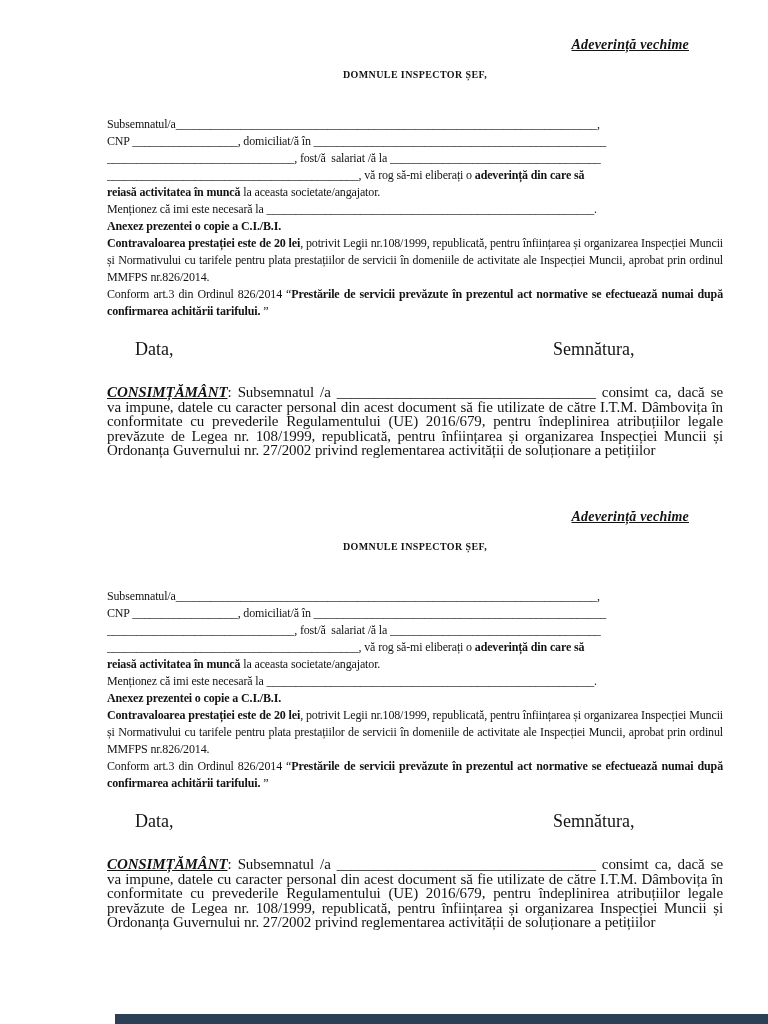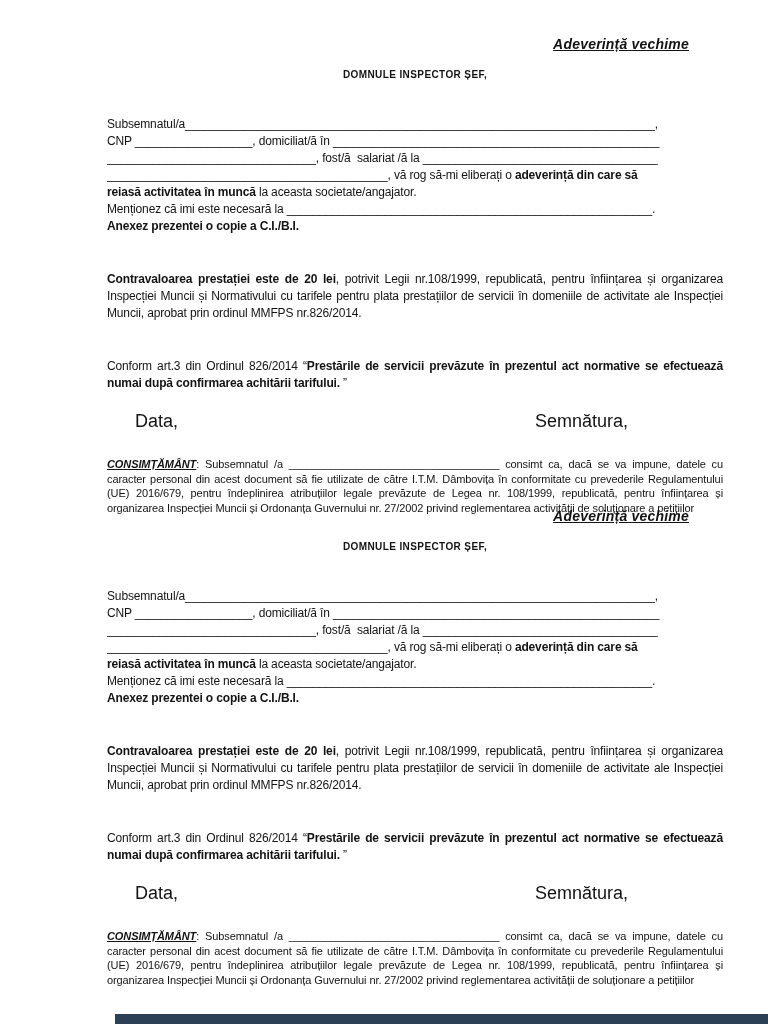--- a/index.html
+++ b/index.html
@@ -3,21 +3,21 @@
 <meta charset="utf-8">
 <style>
   * { margin:0; padding:0; box-sizing:border-box; }
   html,body { background:#e8e8e8; }
   .page {
     position:relative;
     width:768px; height:1024px;
     background:#ffffff;
     margin:0 auto;
     overflow:hidden;
-    font-family:Liberation Sans, sans-serif;
+    font-family:Liberation Serif, serif;
     color:#131313;
     padding-left:33px;
   }
   .copy {
     position:absolute;
     left:107px;
     width:616px;
   }
   .copy-1 { top:36px; }
   .copy-2 { top:508px; }
@@ -49,33 +49,33 @@
     font-size:12px;
     line-height:17px;
     letter-spacing:-0.15px;
   }
   .line {
     white-space:pre;
     overflow:hidden;
     height:17px;
   }
   .b { font-weight:bold; }
-  .para { text-align:justify;margin-top:36px; }
+  .para { text-align:justify; }
   .sig-row {
     position:relative;
     margin-top:21px;
     height:17px;
     font-size:18px;
     line-height:17px;
   }
   .date-label { position:absolute; left:28px; top:0; }
-  .signature-label { position:absolute; left:428px; top:0; }
+  .signature-label { position:absolute; left:446px; top:0; }
   .consent {
     margin-top:27px;
-    font-size:11px;
+    font-size:15px;
     line-height:14.6px;
     text-align:justify;
     letter-spacing:-0.1px;
   }
   .consent-term {
     font-weight:bold;
     font-style:italic;
     text-decoration:underline;
   }
   .bottom-bar {

